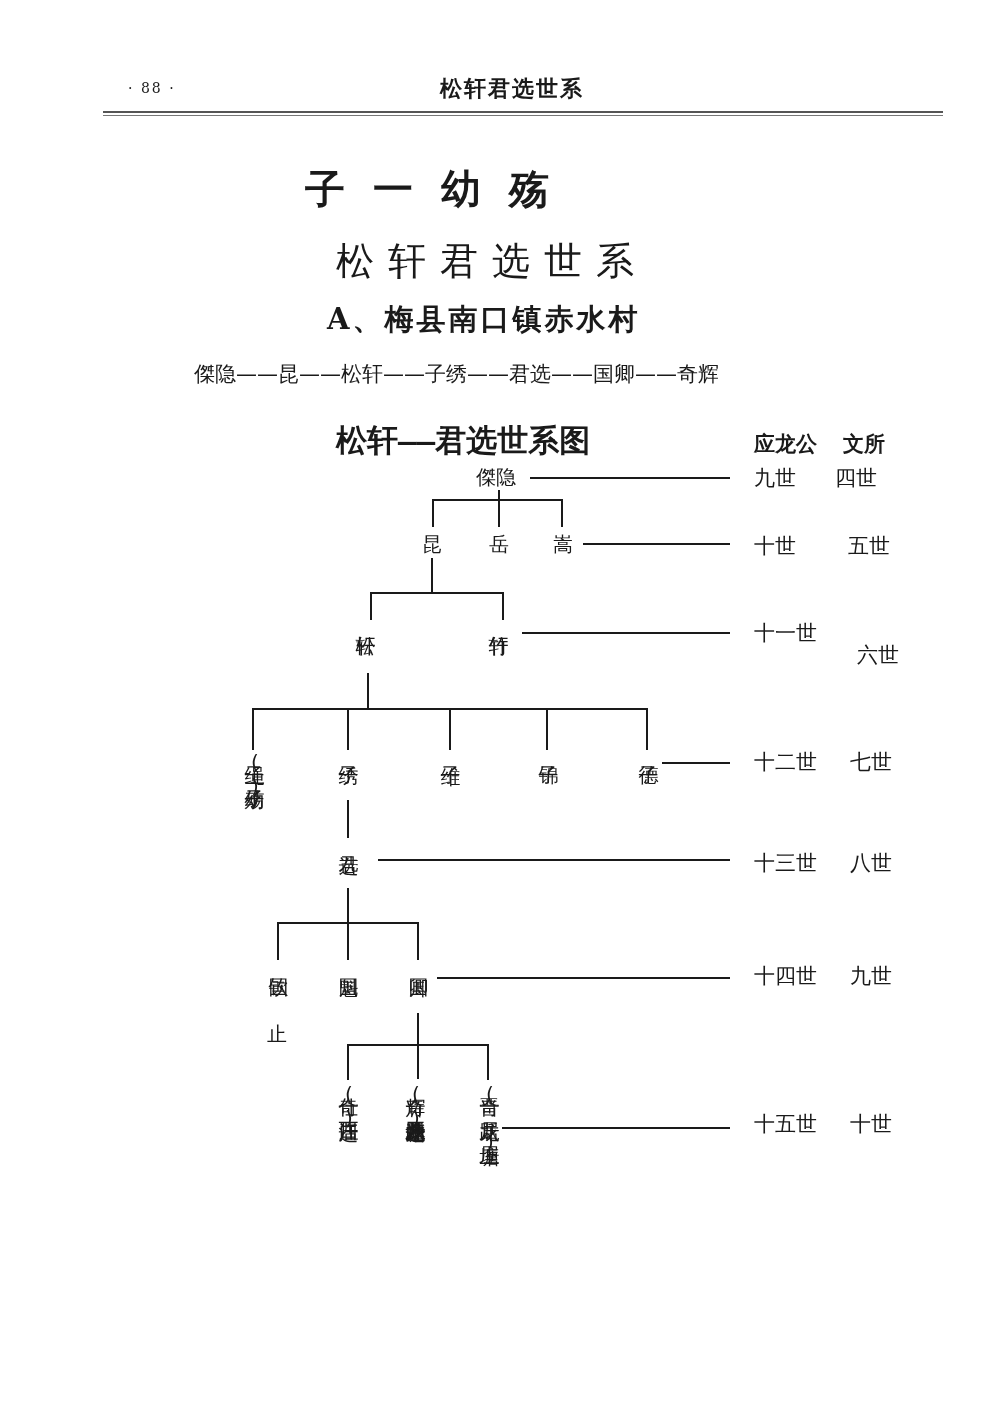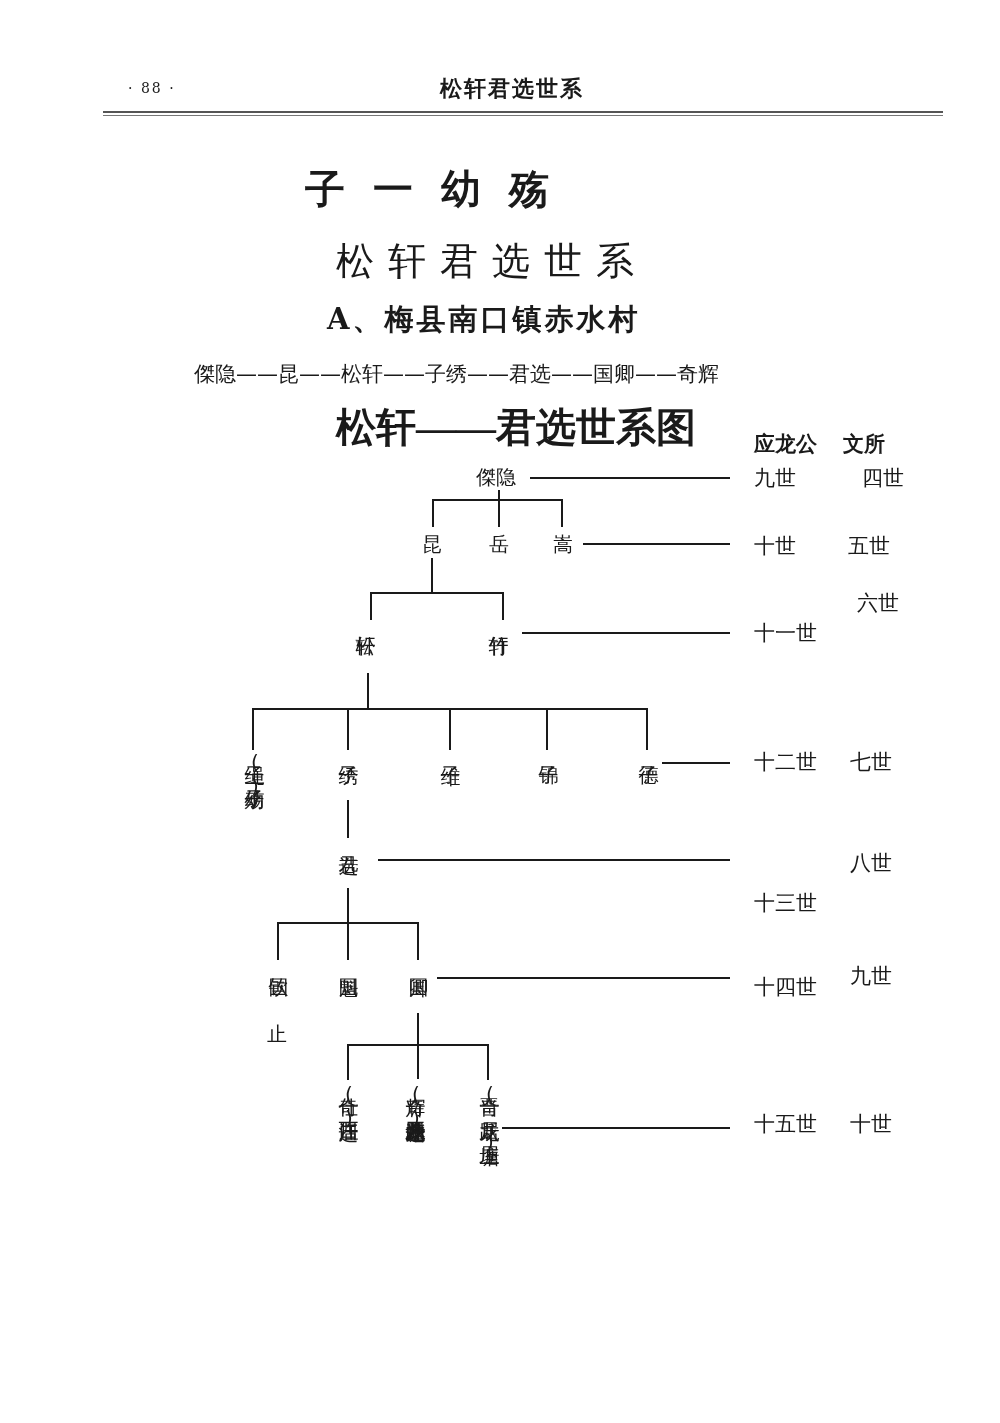--- a/index.html
+++ b/index.html
@@ -10,22 +10,22 @@
   .running-head { left:440px; top:74px; font-size:22px; font-weight:bold; letter-spacing:2px; }
   .rule1 { left:103px; top:111px; width:840px; height:2px; background:#555; }
   .rule2 { left:103px; top:115px; width:840px; height:1px; background:#777; }
   .title-main { left:305px; top:162px; font-size:40px; font-weight:bold; letter-spacing:28px;
                 font-family:"DejaVu Sans","Liberation Sans",sans-serif; }
   .title-sub { left:336px; top:236px; font-size:38px; letter-spacing:14px;
                font-family:"DejaVu Sans","Liberation Sans",sans-serif; }
   .title-place { left:327px; top:300px; font-size:29px; font-weight:bold; letter-spacing:3px; }
   .lineage { left:194px; top:360px; font-size:21px;
              font-family:"DejaVu Sans","Liberation Sans",sans-serif; white-space:nowrap; }
-  .chart-title { left:336px; top:400px; font-size:40px; font-weight:bold;
-                 font-family:Liberation Serif, serif; }
+  .chart-title { left:336px; top:420px; font-size:31px; font-weight:bold;
+                 font-family:Liberation Mono, monospace; }
   .name { font-size:20px; font-family:"DejaVu Sans","Liberation Sans",sans-serif; line-height:23px; }
   .vert { writing-mode:vertical-rl; text-orientation:upright; }
   .gen { font-size:21px; font-family:"DejaVu Sans","Liberation Sans",sans-serif; white-space:nowrap; }
   .h { position:absolute; height:2px; background:#1a1a1a; }
   .v { position:absolute; width:2px; background:#1a1a1a; }
 </style>
 </head>
 <body>
 
 <div class="abs page-num">· 88 ·</div>
@@ -36,30 +36,30 @@
 <div class="abs title-main">子一幼殇</div>
 <div class="abs title-sub">松轩君选世系</div>
 <div class="abs title-place">A、梅县南口镇赤水村</div>
 <div class="abs lineage">傑隐——昆——松轩——子绣——君选——国卿——奇辉</div>
 <div class="abs chart-title">松轩——君选世系图</div>
 
 <div class="abs gen" style="left:754px;top:430px;font-weight:bold;">应龙公</div>
 <div class="abs gen" style="left:843px;top:430px;font-weight:bold;">文所</div>
 
 <div class="abs gen" style="left:754px;top:464px;">九世</div>
-<div class="abs gen" style="left:862px;top:464px;">四世</div>
+<div class="abs gen" style="left:835px;top:464px;">四世</div>
 <div class="abs gen" style="left:754px;top:532px;">十世</div>
 <div class="abs gen" style="left:848px;top:532px;">五世</div>
 <div class="abs gen" style="left:754px;top:619px;">十一世</div>
-<div class="abs gen" style="left:857px;top:589px;font-family:Liberation Serif, serif;">六世</div>
+<div class="abs gen" style="left:857px;top:641px;font-family:Liberation Serif, serif;">六世</div>
 <div class="abs gen" style="left:754px;top:748px;">十二世</div>
 <div class="abs gen" style="left:850px;top:748px;">七世</div>
-<div class="abs gen" style="left:754px;top:849px;margin-top:40px;">十三世</div>
+<div class="abs gen" style="left:754px;top:849px;">十三世</div>
 <div class="abs gen" style="left:850px;top:849px;">八世</div>
-<div class="abs gen" style="left:754px;top:962px;margin-top:11px;">十四世</div>
+<div class="abs gen" style="left:754px;top:962px;">十四世</div>
 <div class="abs gen" style="left:850px;top:962px;">九世</div>
 <div class="abs gen" style="left:754px;top:1110px;">十五世</div>
 <div class="abs gen" style="left:850px;top:1110px;">十世</div>
 
 <div class="abs name" style="left:476px;top:466px;">傑隐</div>
 <div class="h" style="left:530px;top:477px;width:200px;"></div>
 <div class="v" style="left:498px;top:490px;height:10px;"></div>
 <div class="h" style="left:432px;top:499px;width:131px;"></div>
 <div class="v" style="left:432px;top:499px;height:28px;"></div>
 <div class="v" style="left:498px;top:499px;height:28px;"></div>

